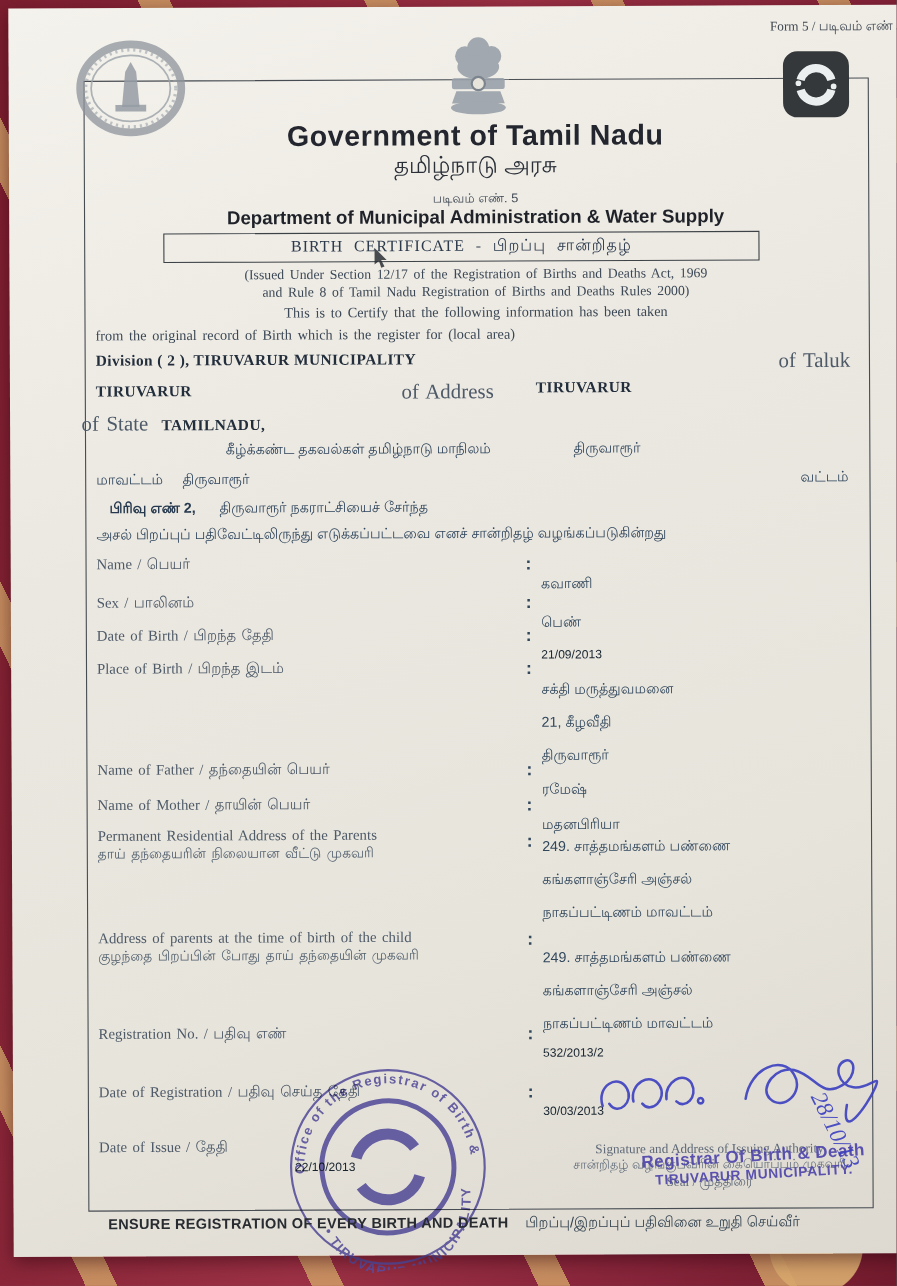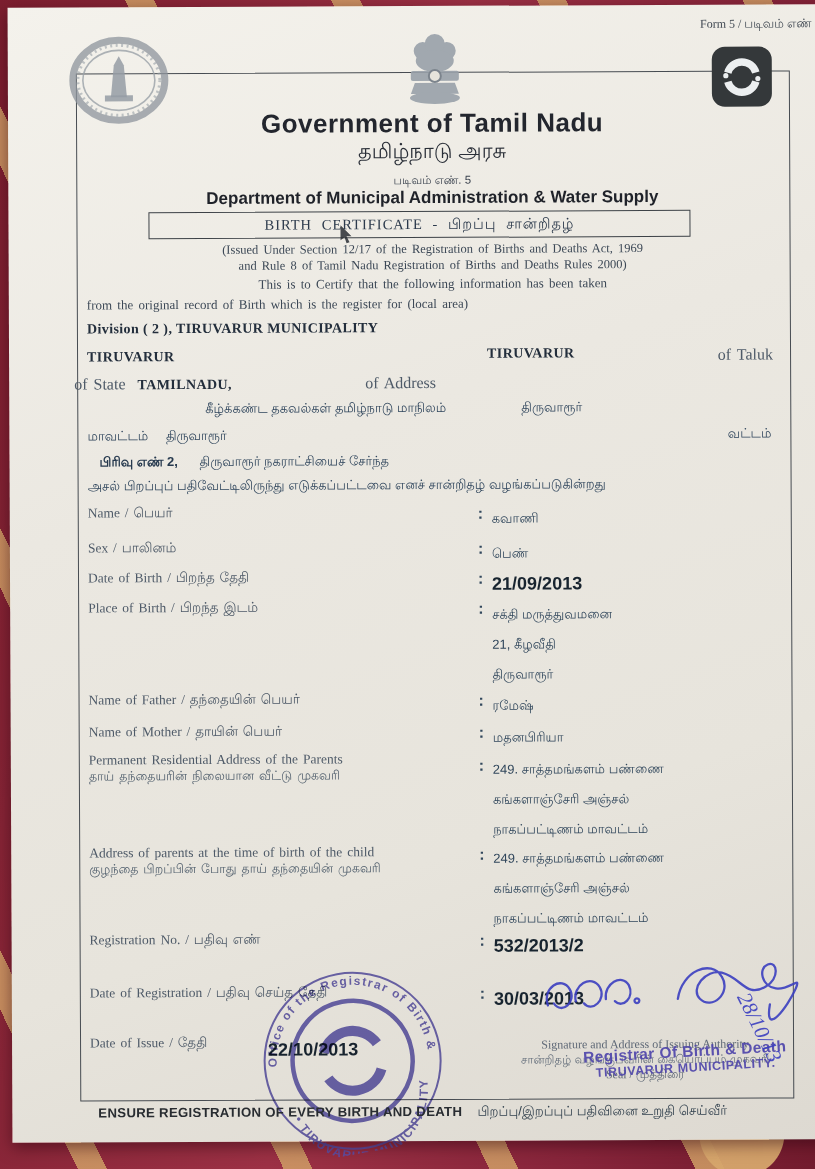--- a/index.html
+++ b/index.html
@@ -24,30 +24,30 @@
   .ctr{left:68px;width:712px;text-align:center;}
   .frame{position:absolute;left:68px;top:66px;width:712px;height:1026px;border:1.6px solid #474c52;}
   .form-label{right:16px;top:12px;font-size:12px;color:#3e4650;font-family:"Liberation Serif",serif;}
   .h-gov{top:102px;font-size:26px;font-weight:bold;color:#23262e;letter-spacing:.5px;}
   .h-gov-ta{top:133px;font-size:21px;color:#2a2f38;}
   .h-formno{top:168px;font-size:11.5px;color:#3c4450;}
   .h-dept{top:182px;font-size:17px;font-weight:bold;color:#1f2229;}
   .certbox{left:140px;top:205px;width:540px;height:25px;border:1.6px solid #3d4247;
     text-align:center;line-height:25px;font-size:14.5px;color:#2c3a4c;letter-spacing:1px;word-spacing:5px;}
   .intro{font-size:12.5px;color:#3c4856;word-spacing:2px;}
-  .lbl{font-size:16px;color:#4e5a68;word-spacing:2px;margin-top:28px;}
+  .lbl{font-size:19px;color:#4e5a68;word-spacing:2px;}
   .boldcap{font-size:14px;font-weight:bold;color:#232e3c;letter-spacing:.4px;}
   .ta{font-family:"Liberation Sans",sans-serif;font-size:13px;color:#2f455c;}
   .frow{position:absolute;left:78px;width:702px;}
   .frow .flabel{position:absolute;left:0;top:0;width:388px;font-size:13.5px;color:#4e5a68;line-height:16px;word-spacing:1.5px;}
   .frow .flabel .lta{font-family:"Liberation Sans",sans-serif;font-size:12.5px;color:#52606e;}
   .frow .colon{position:absolute;left:390px;top:1px;color:#31475c;font-weight:bold;font-family:"Liberation Sans",sans-serif;}
-  .frow .fval{position:absolute;left:404px;top:0;font-family:"Liberation Sans",sans-serif;font-size:13px;color:#31475c;line-height:30px;}
+  .frow .fval{position:absolute;left:404px;top:12px;font-family:"Liberation Sans",sans-serif;font-size:13px;color:#31475c;line-height:30px;}
   .frow .fval div{height:30px;}
-  .vbold{font-weight:bold;color:#18242f;font-size:18px;}
+  .vbold{font-weight:normal;color:#18242f;font-size:11px;}
   .ensure{left:86px;top:1098px;width:700px;font-size:13.2px;color:#282c31;}
   .ensure b{font-family:"Liberation Sans",sans-serif;letter-spacing:.3px;}
   .ensure span{font-family:"Liberation Sans",sans-serif;font-weight:normal;color:#33424f;}
   .sig-caption{left:478px;top:1032px;width:310px;text-align:center;font-size:12px;color:#5f6977;line-height:15px;}
   .sig-caption .ta2{font-family:"Liberation Sans",sans-serif;font-size:11.5px;color:#66707d;}
   .purple-stamp{left:545px;top:1038px;width:256px;text-align:center;transform:rotate(-3deg);
     color:#4f46ab;font-family:"Liberation Sans",sans-serif;font-weight:bold;opacity:.92;}
   .purple-stamp .l1{font-size:15.5px;letter-spacing:.4px;}
   .purple-stamp .l2{font-size:12.5px;letter-spacing:.6px;}
   .hand-date{left:742px;top:984px;transform:rotate(64deg);transform-origin:left top;

